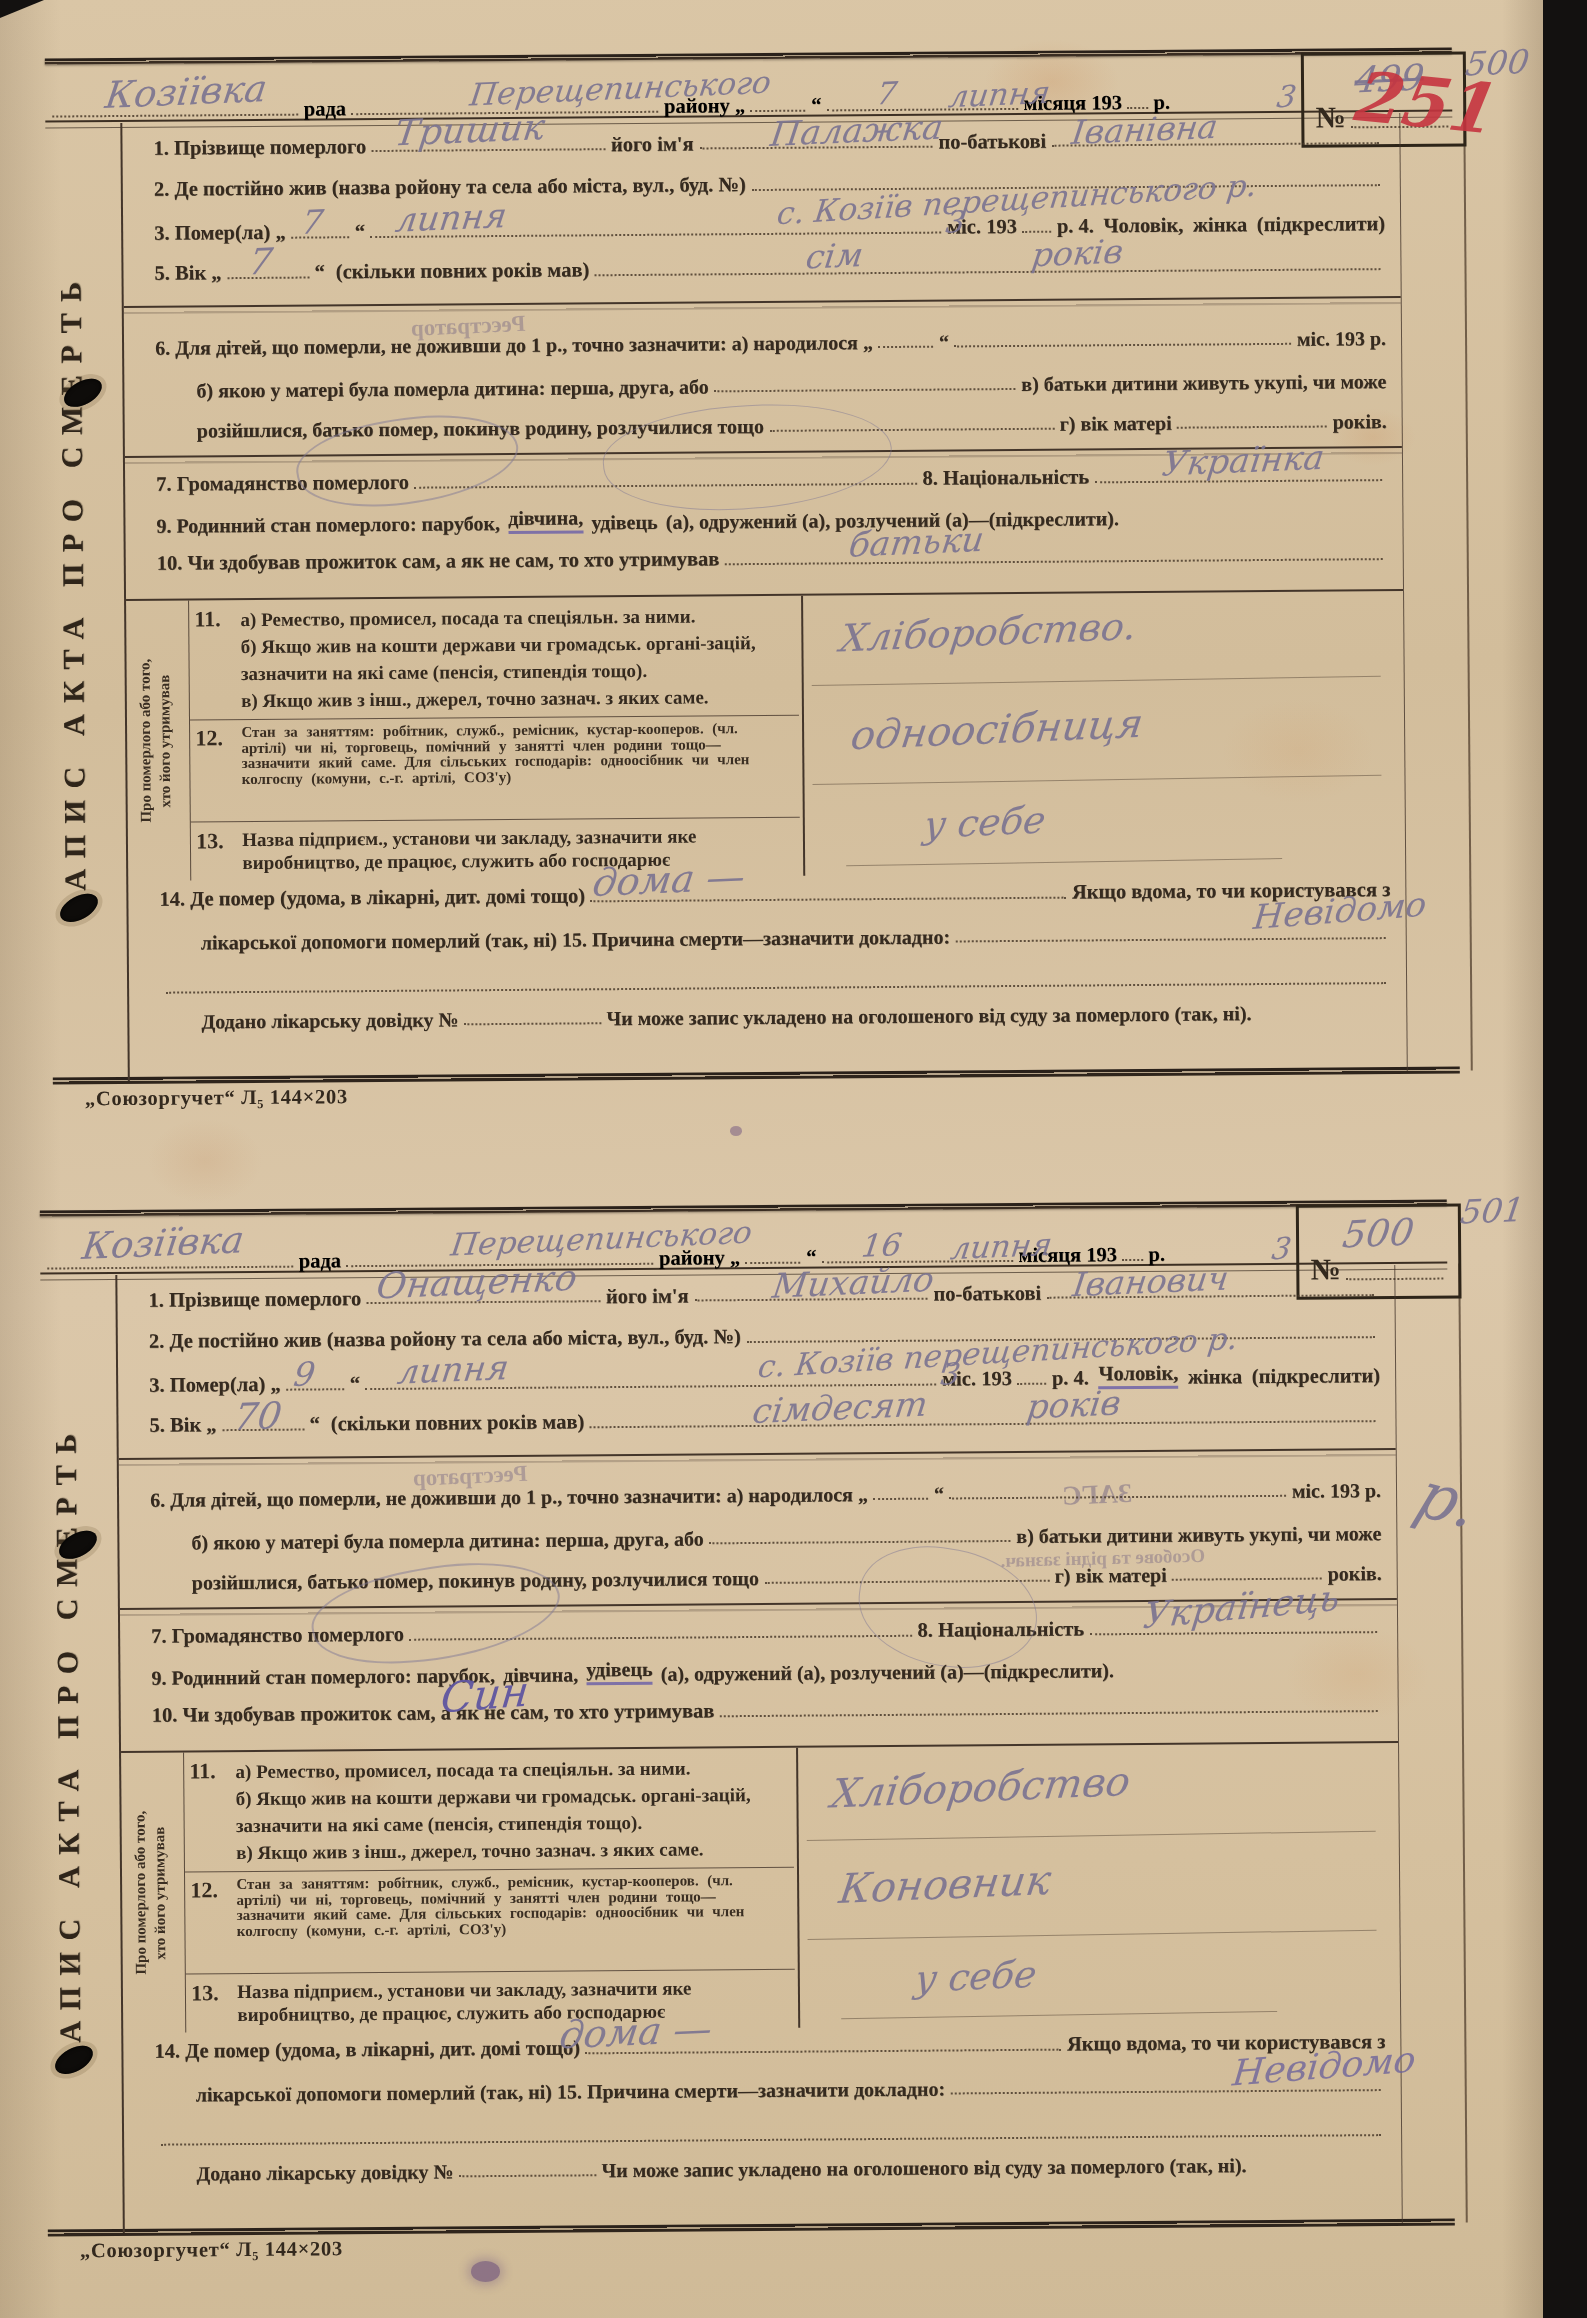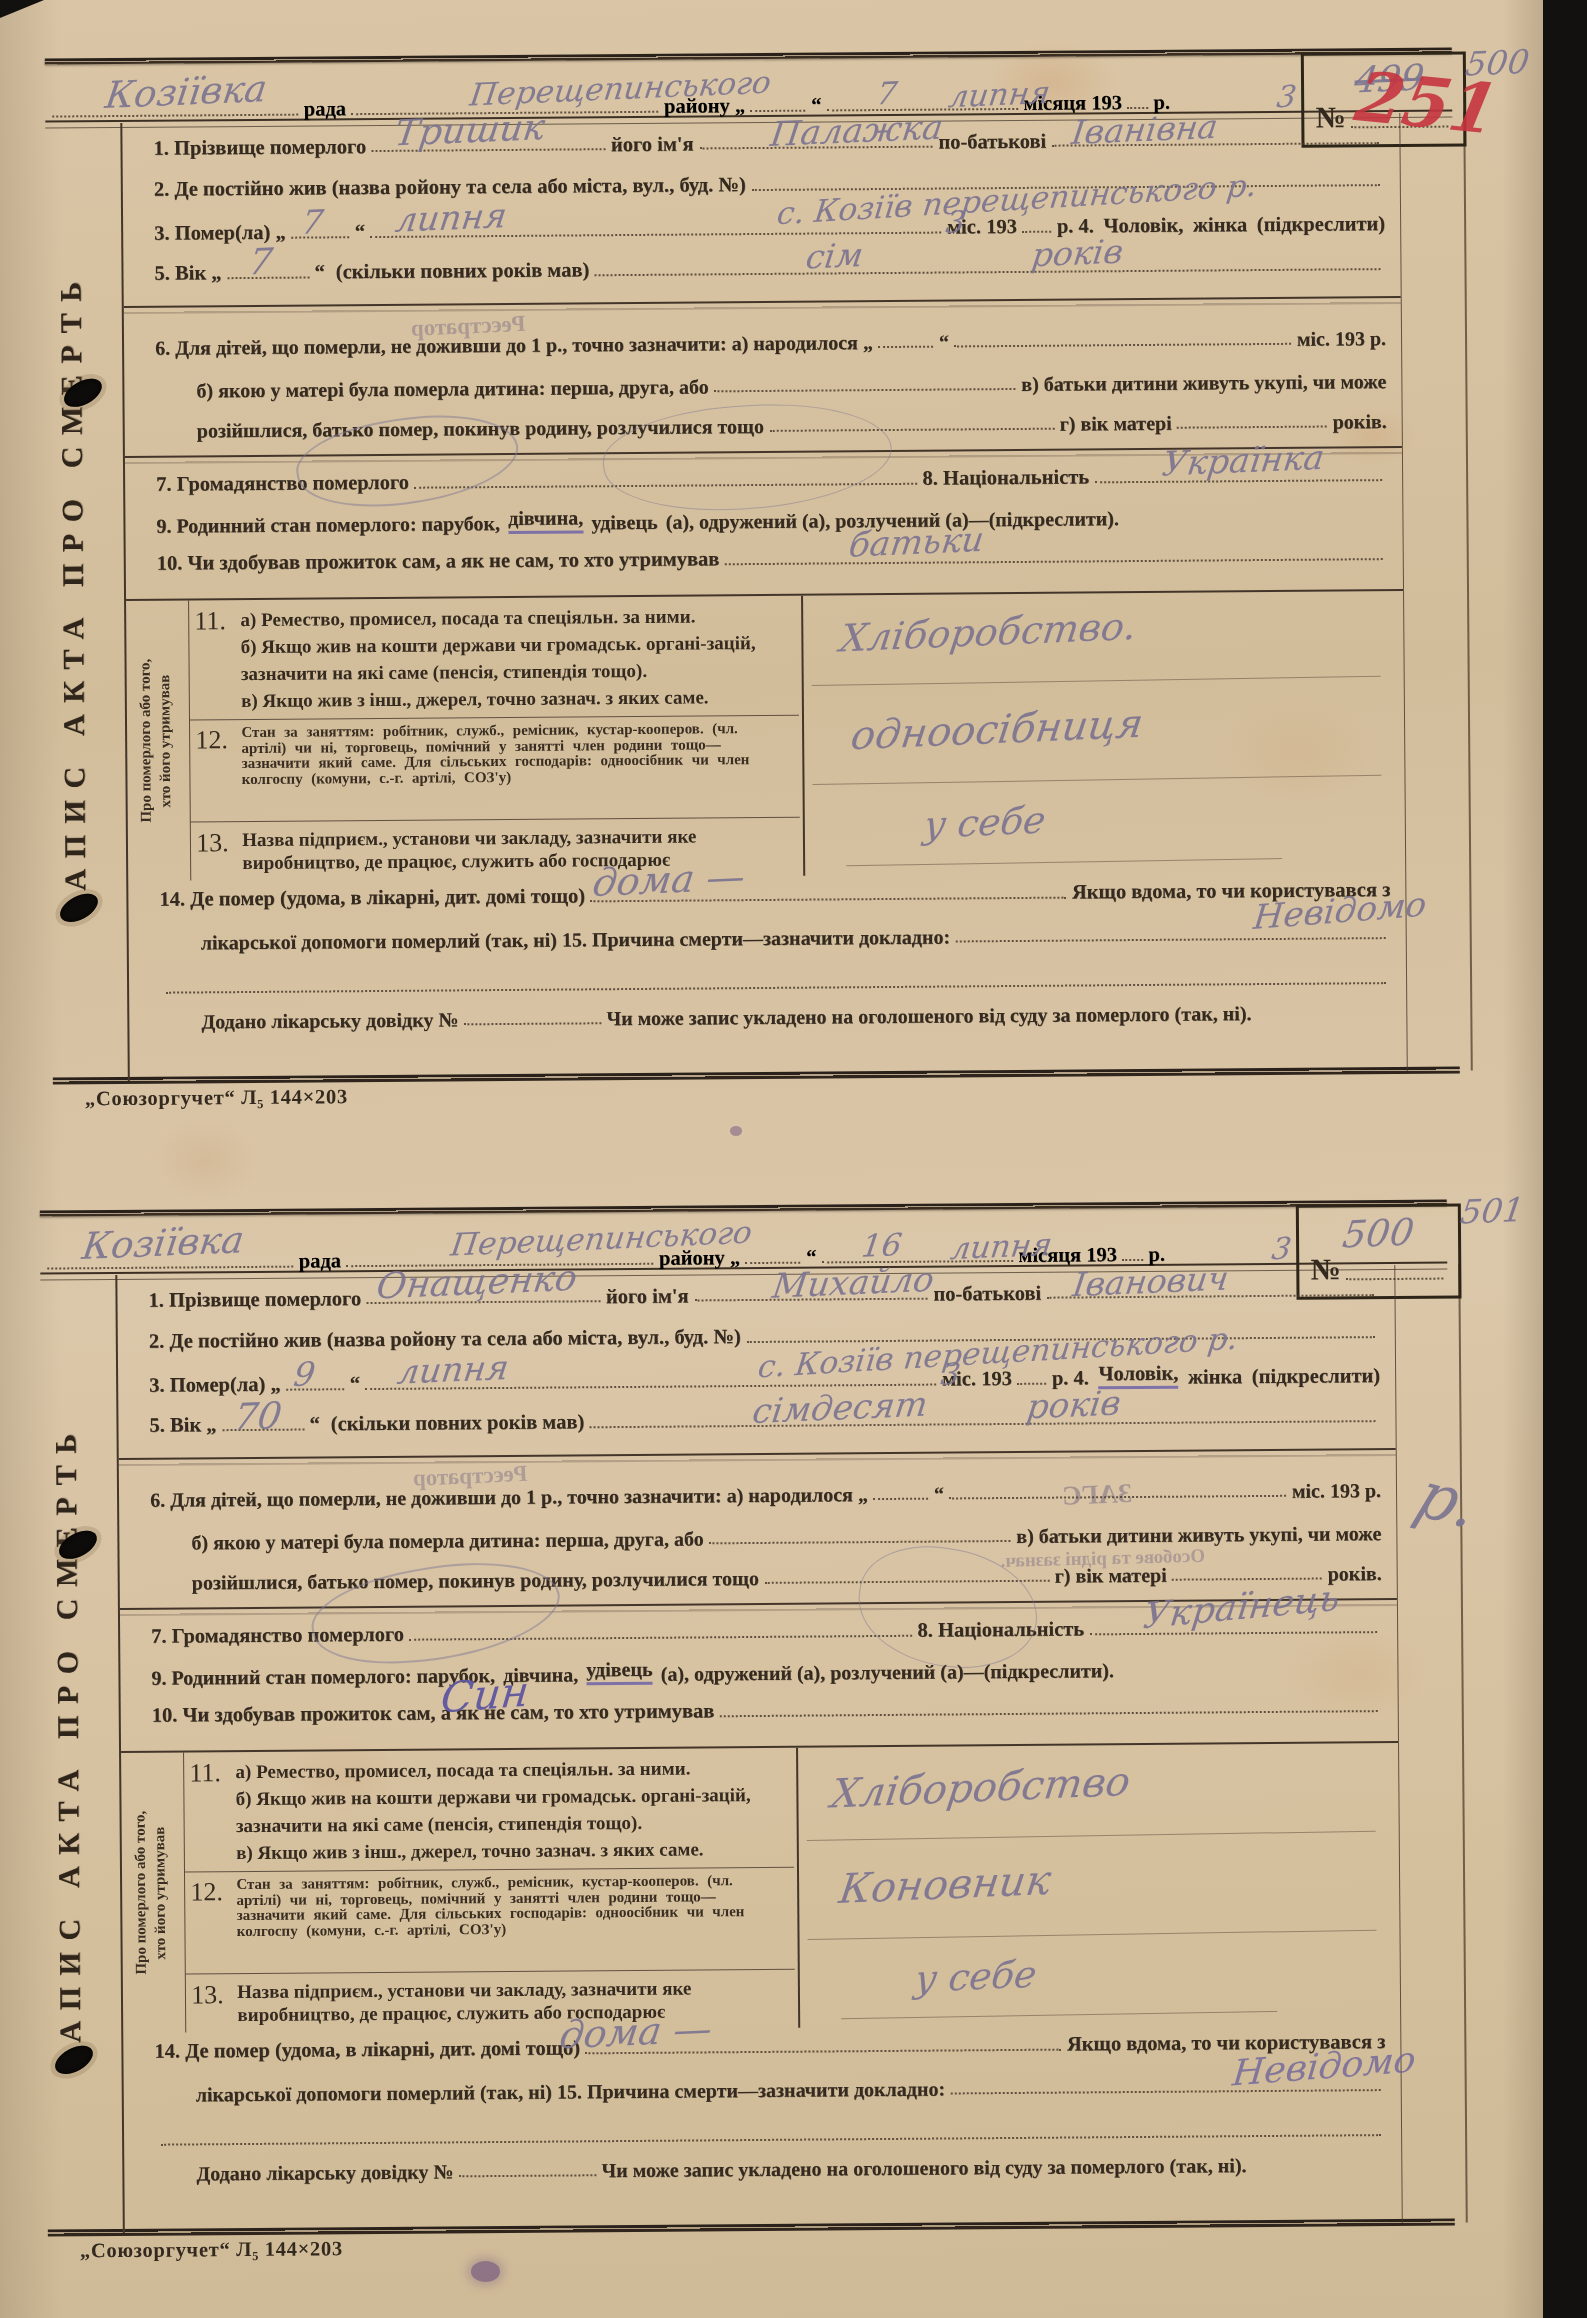--- a/index.html
+++ b/index.html
@@ -81,21 +81,21 @@
   .uline{border-bottom:3.4px solid rgba(111,99,168,.85);padding-bottom:1.4px;}
   .flourish{position:absolute;border:2px solid rgba(130,122,150,.5);border-radius:48% 60% 52% 58%;}
 
   
   .table{position:absolute;left:0;right:0;top:476px;height:280px;border-top:2px solid #43352a;display:flex;padding-left:6.8px;}
   .tcap{flex:0 0 55px;border-right:1.4px solid rgba(67,53,42,.85);position:relative;}
   .vcap{position:absolute;inset:4.1px 2.7px;writing-mode:vertical-rl;transform:rotate(180deg);
     font-size:15px;font-weight:bold;color:#3a2e22;text-align:center;line-height:1.3;white-space:pre-line;}
   .tmain{flex:0 0 612px;position:relative;}
   .tblock{display:flex;padding:5.5px 4.1px 0 5.5px;}
-  .tnum{flex:0 0 46px;font-size:26px;font-weight:normal;color:#352a1f;}
+  .tnum{flex:0 0 46px;font-size:22px;font-weight:bold;color:#352a1f;}
   .t11{font-size:19px;font-weight:bold;line-height:27px;color:#352a1f;}
   .t12{font-size:15px;font-weight:bold;line-height:15.7px;word-spacing:4.8px;max-width:519px;color:#3a2e22;}
   .t13{font-size:19px;font-weight:bold;line-height:23px;max-width:533px;color:#352a1f;}
   .b11{height:113px;}
   .b12{height:96px;}
   .trule{height:0;border-top:1.4px solid rgba(67,53,42,.8);margin-right:2.7px;}
   .tans{flex:1 1 auto;border-left:2px solid #43352a;position:relative;}
   .ansline{position:absolute;left:8.2px;right:23px;height:0;border-top:1.4px solid rgba(98,82,66,.55);transform:rotate(-.5deg);}
 
   .bleed{position:absolute;font-weight:bold;transform:scaleX(-1) rotate(2deg);color:rgba(104,90,126,.38);}

